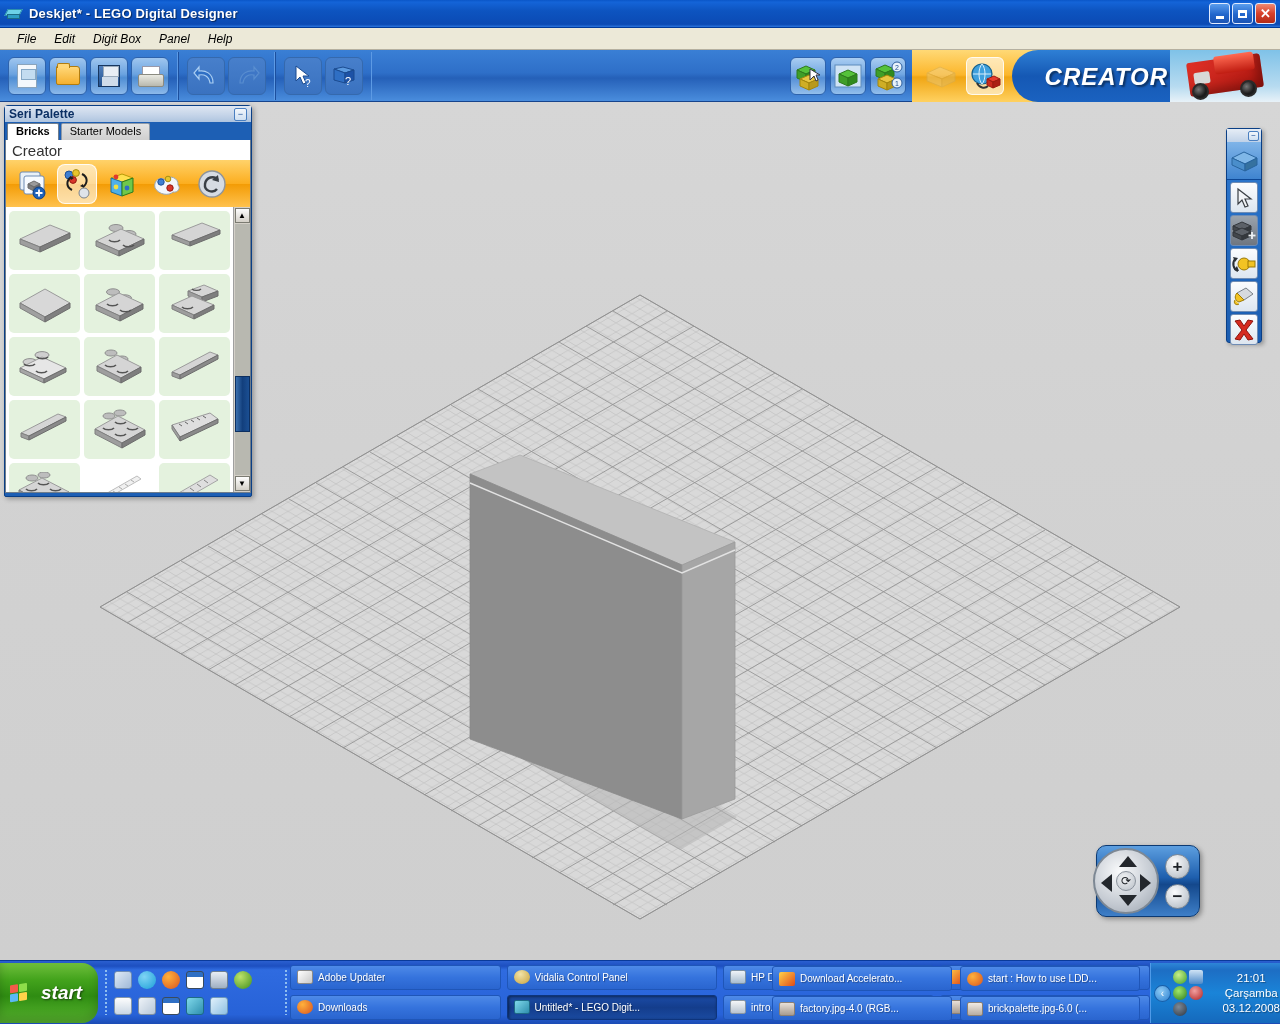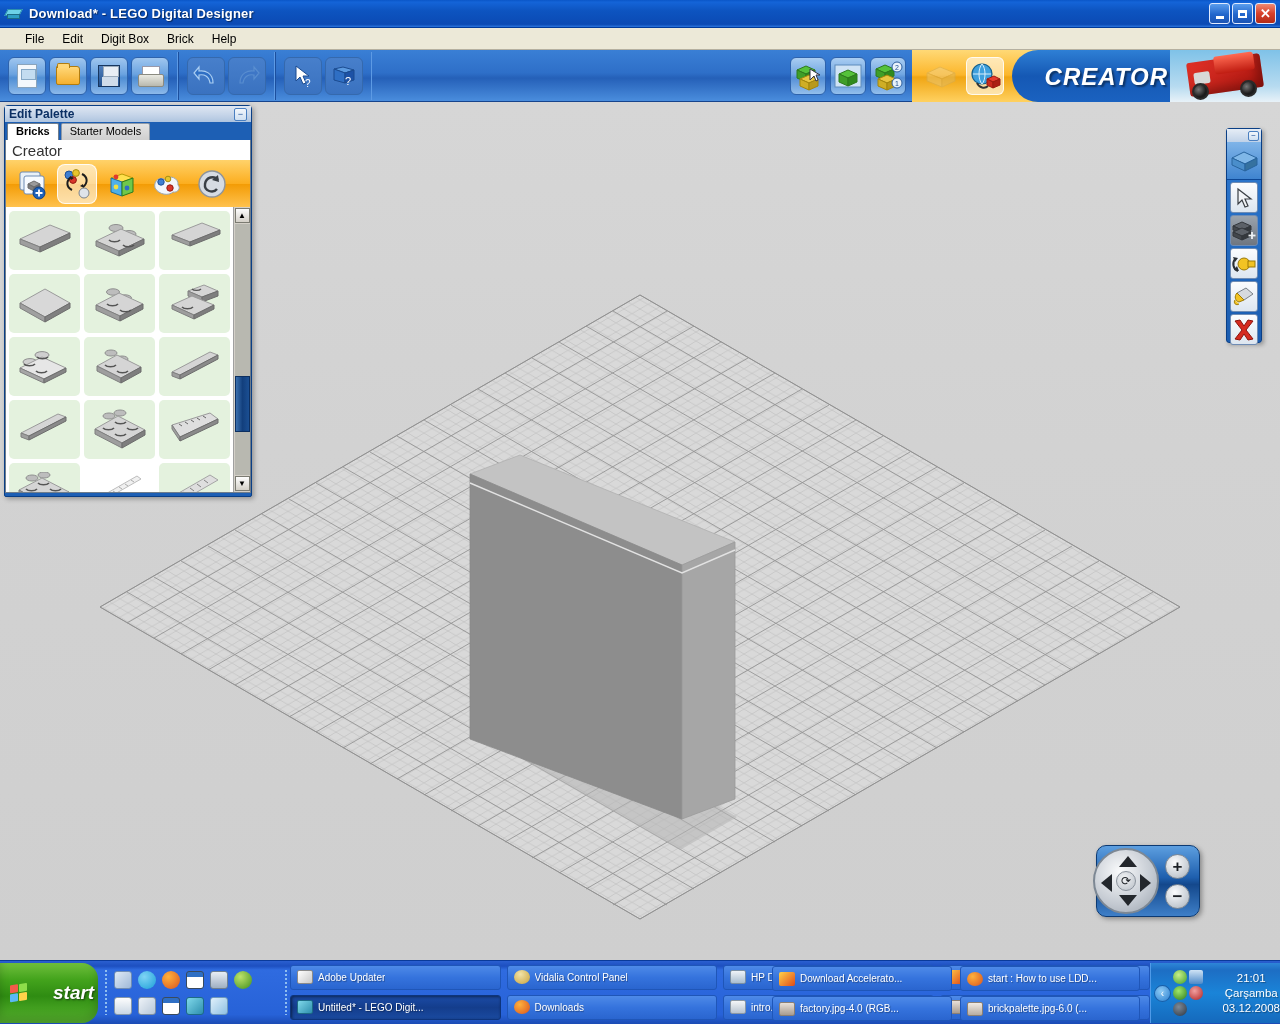--- a/index.html
+++ b/index.html
@@ -46,21 +46,21 @@
     background: linear-gradient(to bottom, #f08a73, #d8402a 50%, #b32b17);
   }
   .winbtn .glyph-min { display:block; width: 8px; height: 3px; background: #fff; margin-top: 7px; }
   .winbtn .glyph-max { display:block; width: 9px; height: 8px; border: 2px solid #fff; border-top-width: 3px; }
   .winbtn .glyph-close { font-size: 13px; line-height: 13px; }
 
   
   .menubar {
     position: absolute; left: 0; top: 28px; width: 1280px; height: 22px;
     background: #ece9d8; border-bottom: 1px solid #b5b0a0;
-    display: flex; align-items: center; padding-left: 16px;
+    display: flex; align-items: center; padding-left: 8px; font-style: italic;
   }
   .menu-item {
     font-size: 12px; color: #000; padding: 2px 9px; cursor: default;
   }
 
   
   .toolbar {
     position: absolute; left: 0; top: 50px; width: 1280px; height: 52px;
     background: linear-gradient(to bottom, #3a7fd5 0%, #2e6fc8 45%, #2560b8 55%, #4a8ddd 100%);
     border-bottom: 1px solid #17448c;
@@ -279,21 +279,21 @@
   
   .taskbar {
     position: absolute; left: 0; top: 960px; width: 1280px; height: 64px;
     background: linear-gradient(to bottom, #2a5fd0 0%, #1d4fc0 8%, #2f6be0 14%, #2762d8 85%, #1b4bb4 100%);
     border-top: 1px solid #0a3a9a;
   }
   .startbtn {
     position: absolute; left: 0; top: 2px; width: 98px; height: 60px;
     background: linear-gradient(to bottom, #6fbf3c 0%, #43a31c 28%, #2f8c12 55%, #59b62f 100%);
     border-radius: 0 16px 16px 0;
-    display:flex; align-items:center; gap: 24px; padding-left: 10px;
+    display:flex; align-items:center; gap: 12px; padding-left: 10px;
     box-shadow: inset 0 -6px 10px rgba(0,0,0,0.18);
   }
   .startbtn .flag {
     width: 19px; height: 19px; position: relative; display:block;
     transform: skewY(-8deg);
   }
   .startbtn .flag i { position:absolute; width:8px; height:8px; display:block; border-radius:1px;}
   .startbtn .flag i.a{background:#f45b4a;left:0;top:0}
   .startbtn .flag i.b{background:#8ddd4a;left:9px;top:0}
   .startbtn .flag i.c{background:#5bb9f5;left:0;top:9px}
@@ -356,39 +356,39 @@
 </head>
 <body>
 
 <div id="app">
 
   <div class="titlebar">
     <div class="title-ico">
       <div class="top"></div>
         <div class="front"></div>
     </div>
-    <div class="title-text">Download* - LEGO Digital Designer</div>
+    <div class="title-text">Deskjet* - LEGO Digital Designer</div>
     <div class="winbtns">
       <div class="winbtn">
           <i class="glyph-min"></i>
         </div>
       <div class="winbtn">
           <i class="glyph-max"></i>
         </div>
       <div class="winbtn close">
           <span class="glyph-close">✕</span>
         </div>
     </div>
   </div>
 
   <div class="menubar">
     <div class="menu-item">File</div>
     <div class="menu-item">Edit</div>
     <div class="menu-item">Digit Box</div>
-    <div class="menu-item">Brick</div>
+    <div class="menu-item">Panel</div>
     <div class="menu-item">Help</div>
   </div>
 
   <div class="toolbar">
 
     <div class="tb-group">
       <div class="tb-btn">
         <span class="ic-doc"></span>
       </div>
       <div class="tb-btn">
@@ -576,21 +576,21 @@
 
         <polygon points="682,463 735,440 735,697 682,717" fill="#a6a6a6" stroke="#9a9a9a" stroke-width="0.8"></polygon>
 
         <polyline points="470,381 682,471 735,448" fill="none" stroke="#e2e2e2" stroke-width="1.4"></polyline>
       </g>
     </svg>
   </div>
 
   <div class="palette">
     <div class="palette-title">
-      <span class="t">Edit Palette</span>
+      <span class="t">Seri Palette</span>
       <span class="mini-btn">−</span>
     </div>
     <div class="palette-tabs">
       <div class="ptab active">Bricks</div>
       <div class="ptab inactive">Starter Models</div>
     </div>
     <div class="palette-group">
       <span>Creator</span>
     </div>
     <div class="palette-filters">
@@ -930,27 +930,27 @@
       </div>
       <div class="task">
         <span class="ti" style="background:linear-gradient(to bottom,#eef3f8,#a8bdd0);border:1px solid #7a8fa3"></span>
         <span class="tl">HP Deskjet 3900 Seri...</span>
       </div>
       <div class="task">
         <span class="ti" style="background:linear-gradient(135deg,#ffd24a,#e04a18)"></span>
         <span class="tl">Download Accelerato...</span>
       </div>
 
+      <div class="task">
+        <span class="ti" style="background:radial-gradient(circle at 35% 32%,#ffb13c,#d9531e);border-radius:50%"></span>
+        <span class="tl">Downloads</span>
+      </div>
       <div class="task active">
         <span class="ti" style="background:linear-gradient(135deg,#7fd8ea,#2e8fae);border:1px solid #1d6b86"></span>
         <span class="tl">Untitled* - LEGO Digit...</span>
-      </div>
-      <div class="task">
-        <span class="ti" style="background:radial-gradient(circle at 35% 32%,#ffb13c,#d9531e);border-radius:50%"></span>
-        <span class="tl">Downloads</span>
       </div>
       <div class="task">
         <span class="ti" style="background:linear-gradient(to bottom,#f4f6f8,#b8c4d0);border:1px solid #8a97a4"></span>
         <span class="tl">intro.jpg-1.0 (RGB, 2 ...</span>
       </div>
       <div class="task">
         <span class="ti" style="background:linear-gradient(to bottom,#e8e0d8,#a89c90);border:1px solid #8a7f74"></span>
         <span class="tl">factory.jpg-4.0 (RGB...</span>
       </div>
     </div>

